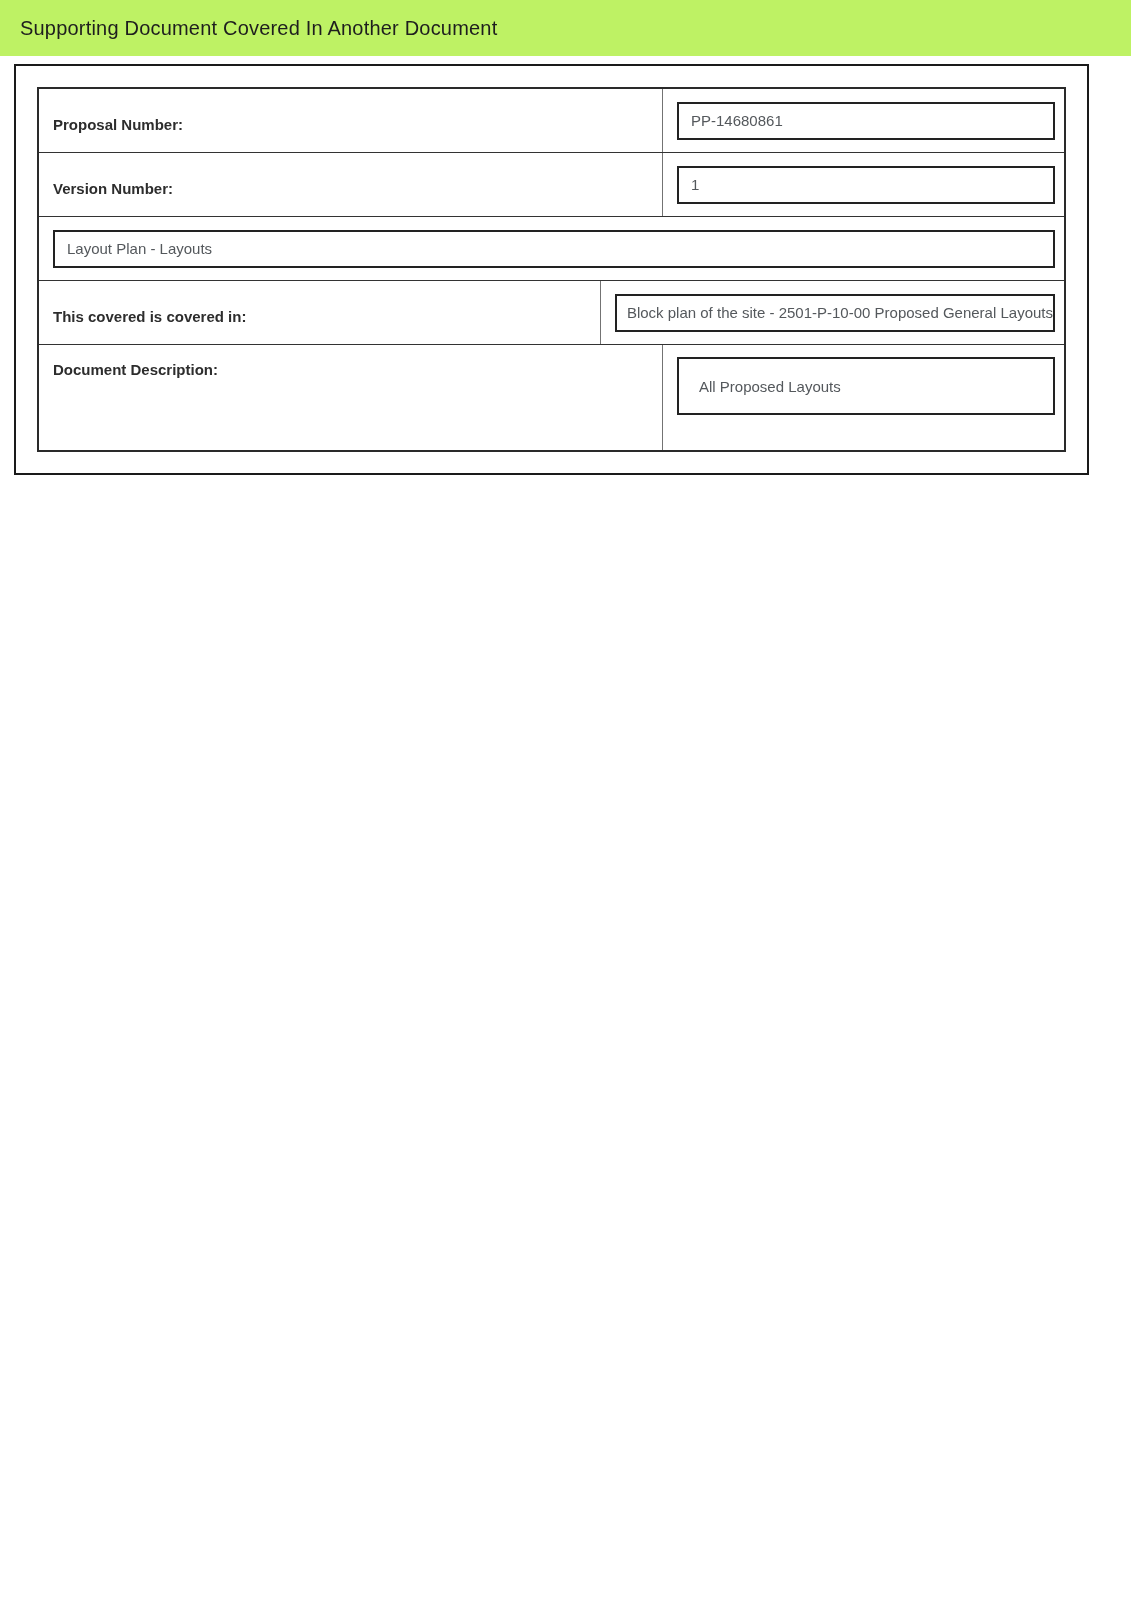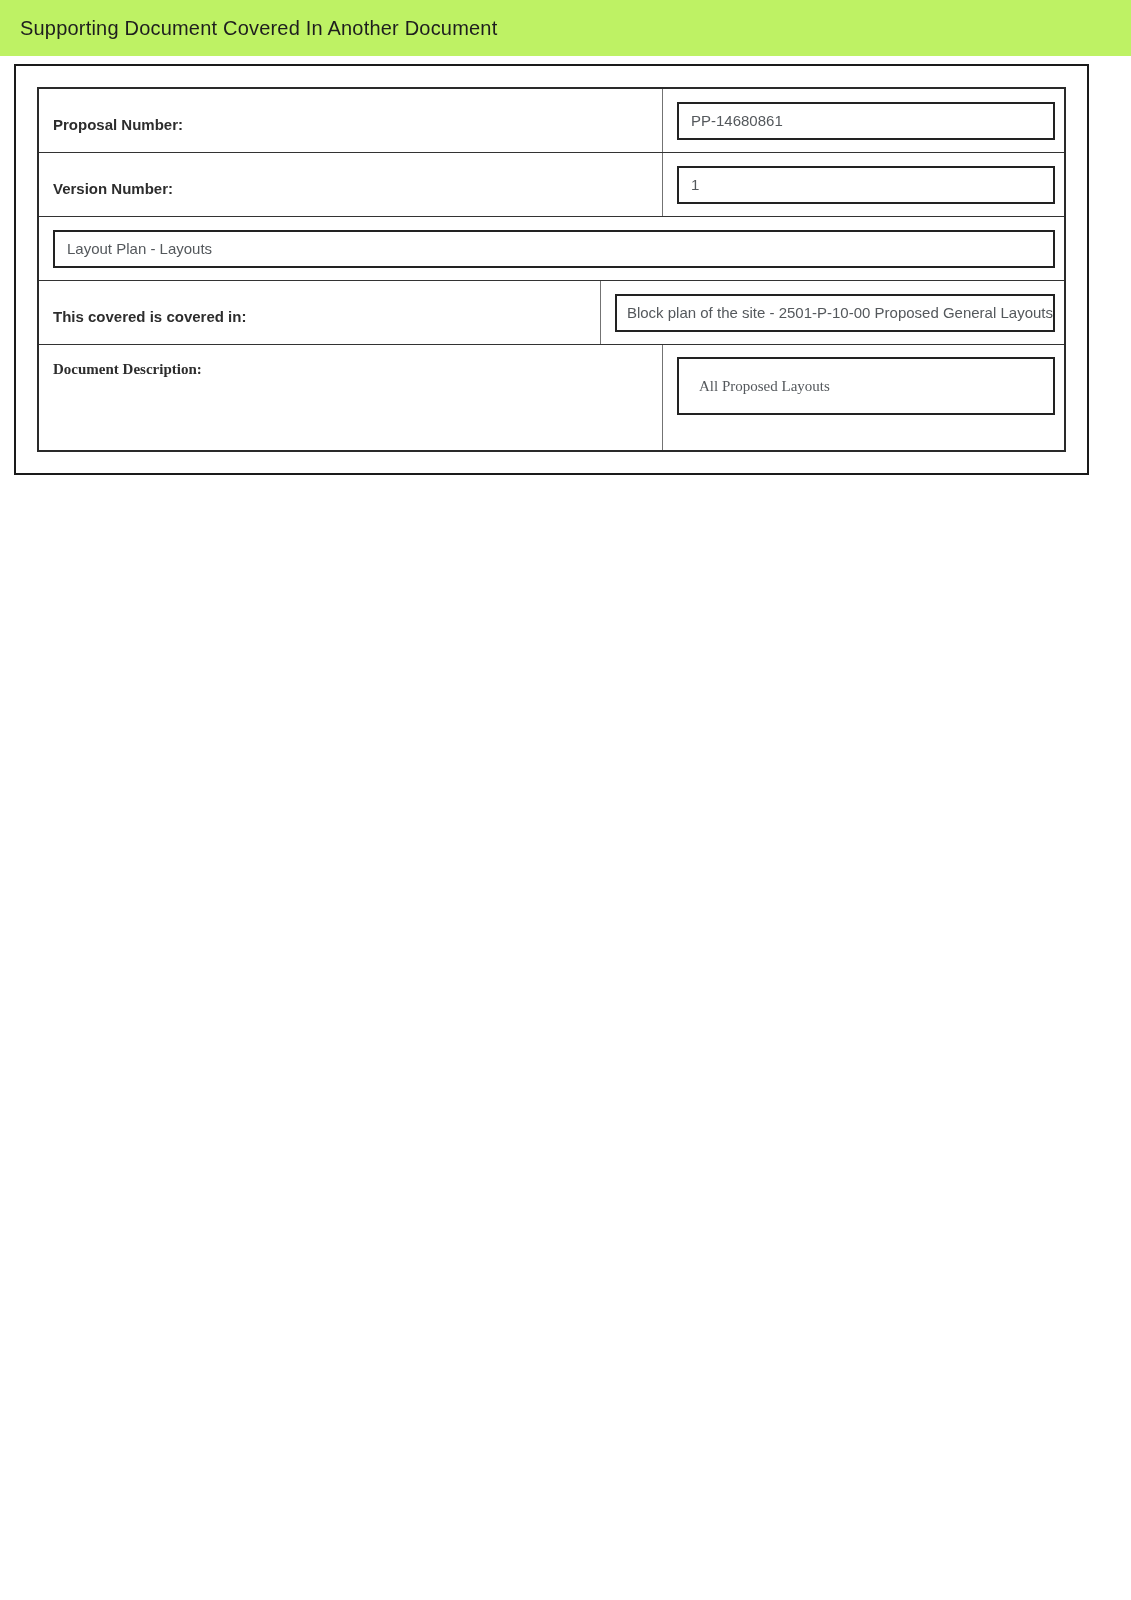--- a/index.html
+++ b/index.html
@@ -42,21 +42,20 @@
 
   .form-row {
     display: flex;
     border-bottom: 1px solid #333333;
     min-height: 64px;
   }
 
   .form-row:last-child {
     border-bottom: none;
     min-height: 105px;
-    font-family: Liberation Serif, serif;
   }
 
   .cell-label {
     width: 624px;
     border-right: 1px solid #737373;
     display: flex;
     align-items: center;
     padding: 18px 10px 10px 14px;
   }
 

